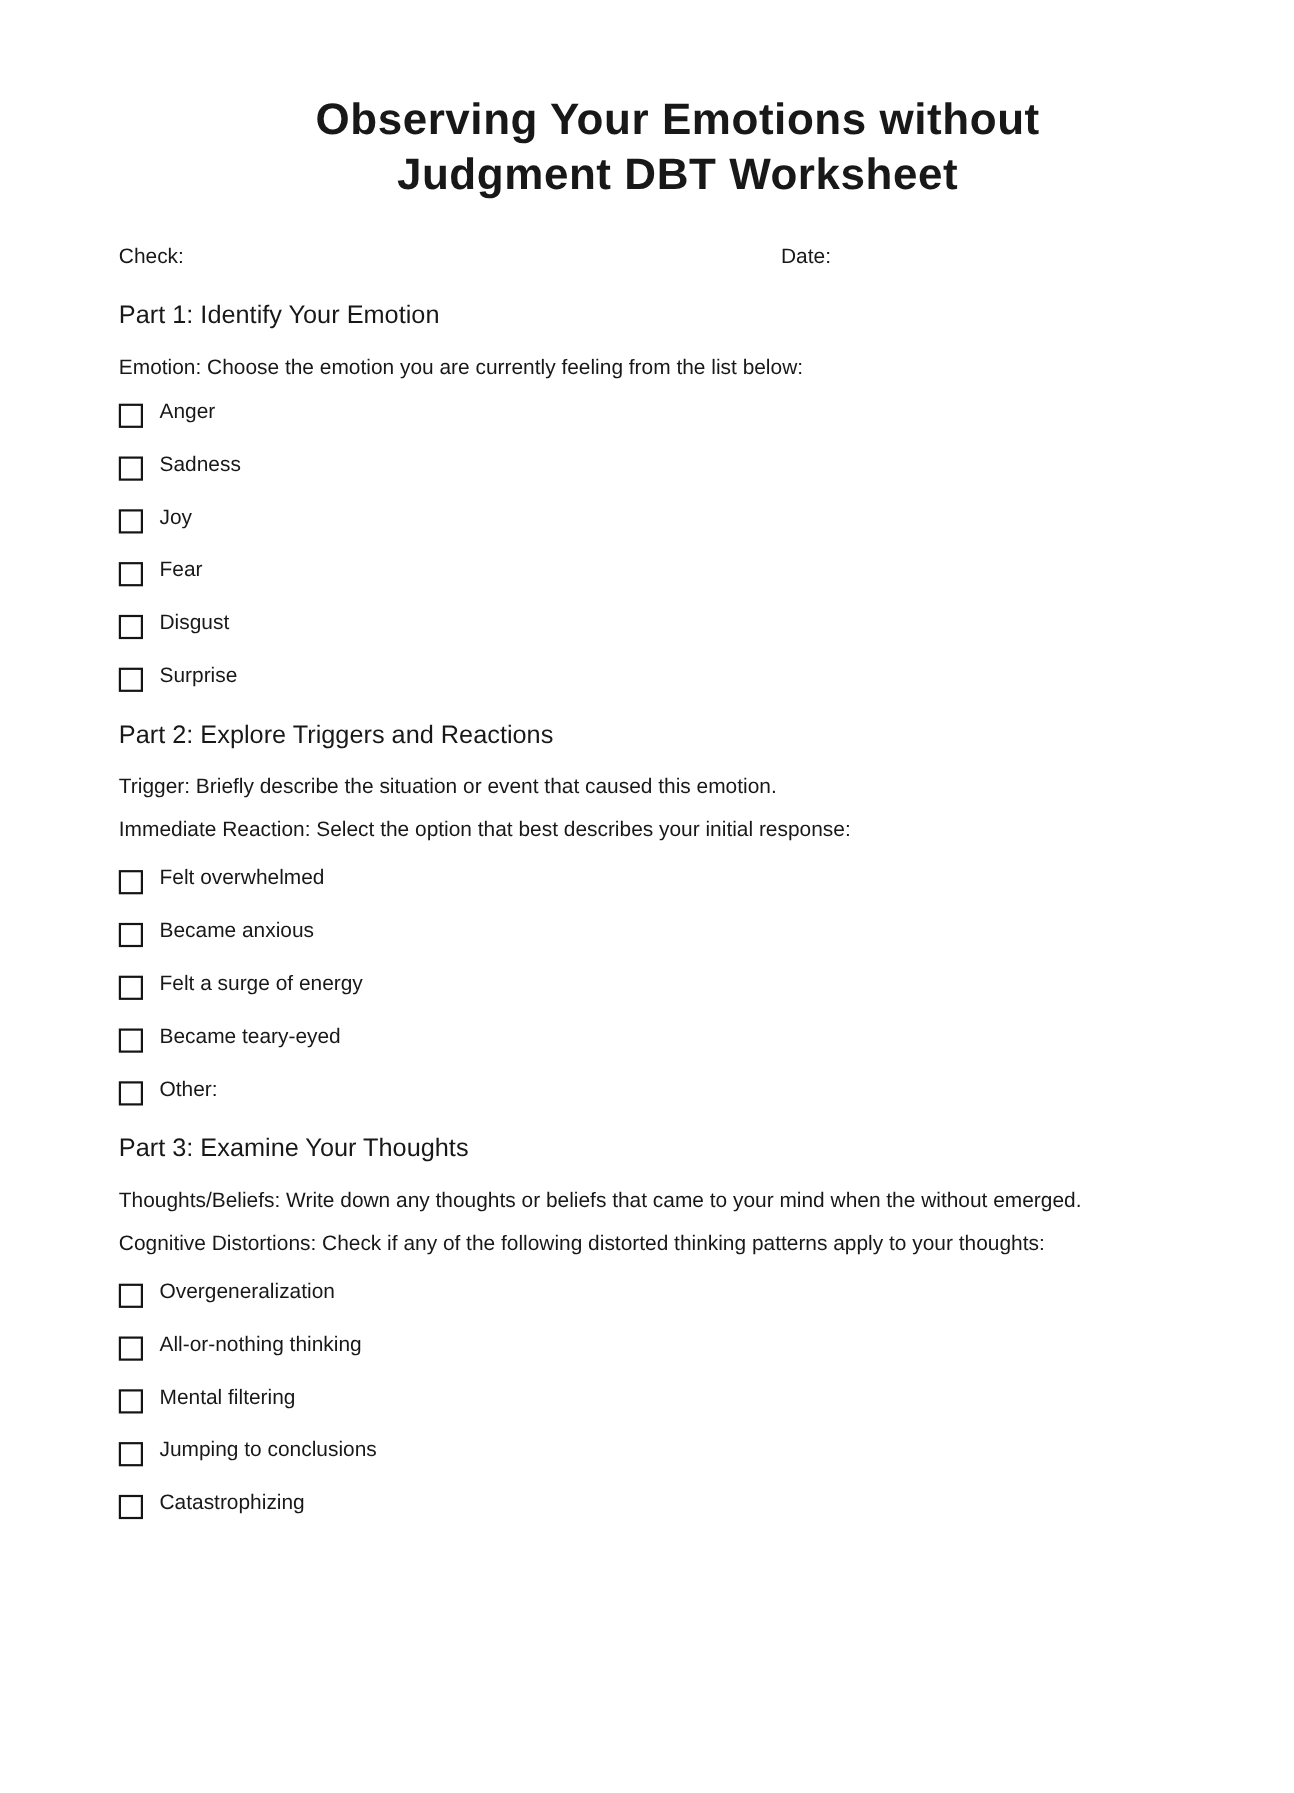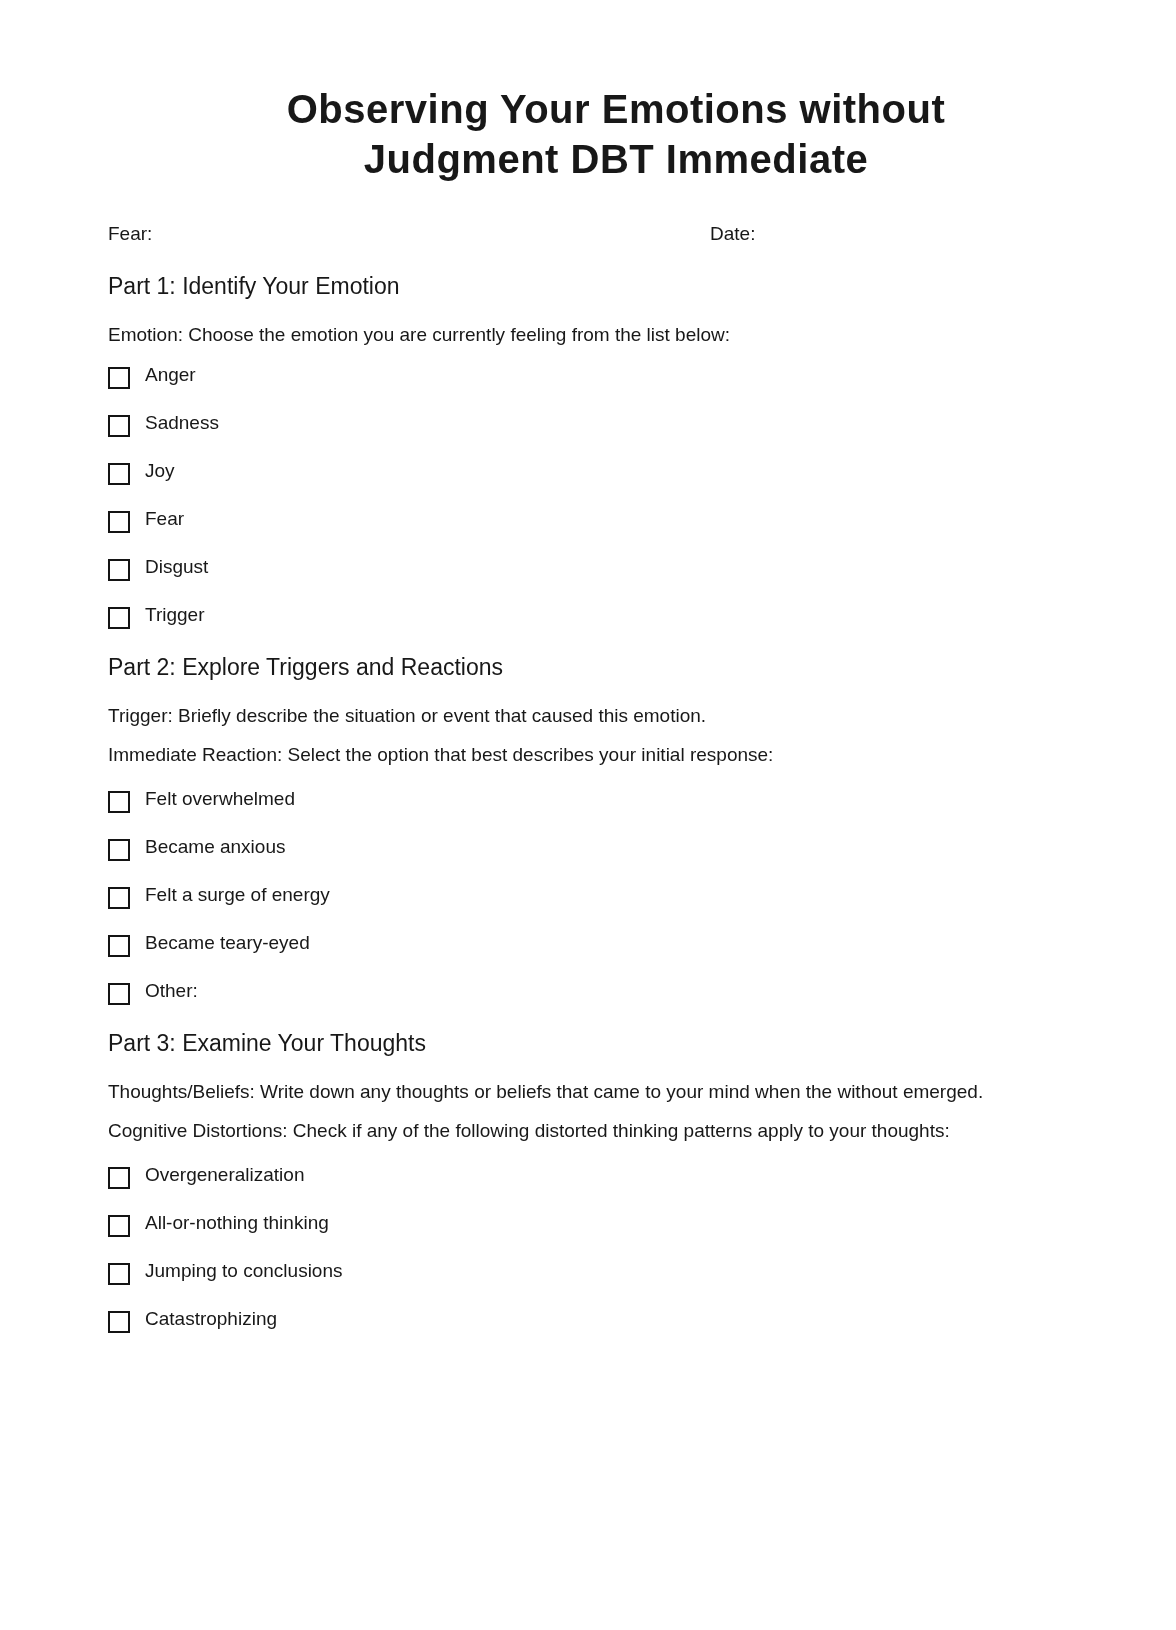--- a/index.html
+++ b/index.html
@@ -68,24 +68,24 @@
   .check-label {
     font-size: 19px;
     line-height: 24px;
   }
 </style>
 </head>
 <body>
 
 <div class="page">
 
-  <h1 class="title"><span>Observing Your Emotions without</span><br><span>Judgment DBT Immediate</span></h1>
+  <h1 class="title"><span>Observing Your Emotions without</span><br><span>Judgment DBT Worksheet</span></h1>
 
   <div class="meta-row">
-    <span class="name-label">Fear:</span>
+    <span class="name-label">Check:</span>
     <span class="date-label">Date:</span>
   </div>
 
   <h2 class="section-heading">Part 1: Identify Your Emotion</h2>
   <p class="prompt">Emotion: Choose the emotion you are currently feeling from the list below:</p>
 
   <div class="check-list">
     <div class="check-row">
       <span class="checkbox"></span>
       <span class="check-label">Anger</span>
@@ -101,21 +101,21 @@
     <div class="check-row">
       <span class="checkbox"></span>
       <span class="check-label">Fear</span>
     </div>
     <div class="check-row">
       <span class="checkbox"></span>
       <span class="check-label">Disgust</span>
     </div>
     <div class="check-row">
       <span class="checkbox"></span>
-      <span class="check-label">Trigger</span>
+      <span class="check-label">Surprise</span>
     </div>
   </div>
 
   <h2 class="section-heading">Part 2: Explore Triggers and Reactions</h2>
   <p class="prompt">Trigger: Briefly describe the situation or event that caused this emotion.</p>
   <p class="prompt tight">Immediate Reaction: Select the option that best describes your initial response:</p>
 
   <div class="check-list cl2">
     <div class="check-row">
       <span class="checkbox"></span>
@@ -147,20 +147,24 @@
     <div class="check-row">
       <span class="checkbox"></span>
       <span class="check-label">Overgeneralization</span>
     </div>
     <div class="check-row">
       <span class="checkbox"></span>
       <span class="check-label">All-or-nothing thinking</span>
     </div>
     <div class="check-row">
       <span class="checkbox"></span>
+      <span class="check-label">Mental filtering</span>
+    </div>
+    <div class="check-row">
+      <span class="checkbox"></span>
       <span class="check-label">Jumping to conclusions</span>
     </div>
     <div class="check-row">
       <span class="checkbox"></span>
       <span class="check-label">Catastrophizing</span>
     </div>
   </div>
 
 </div>
 

